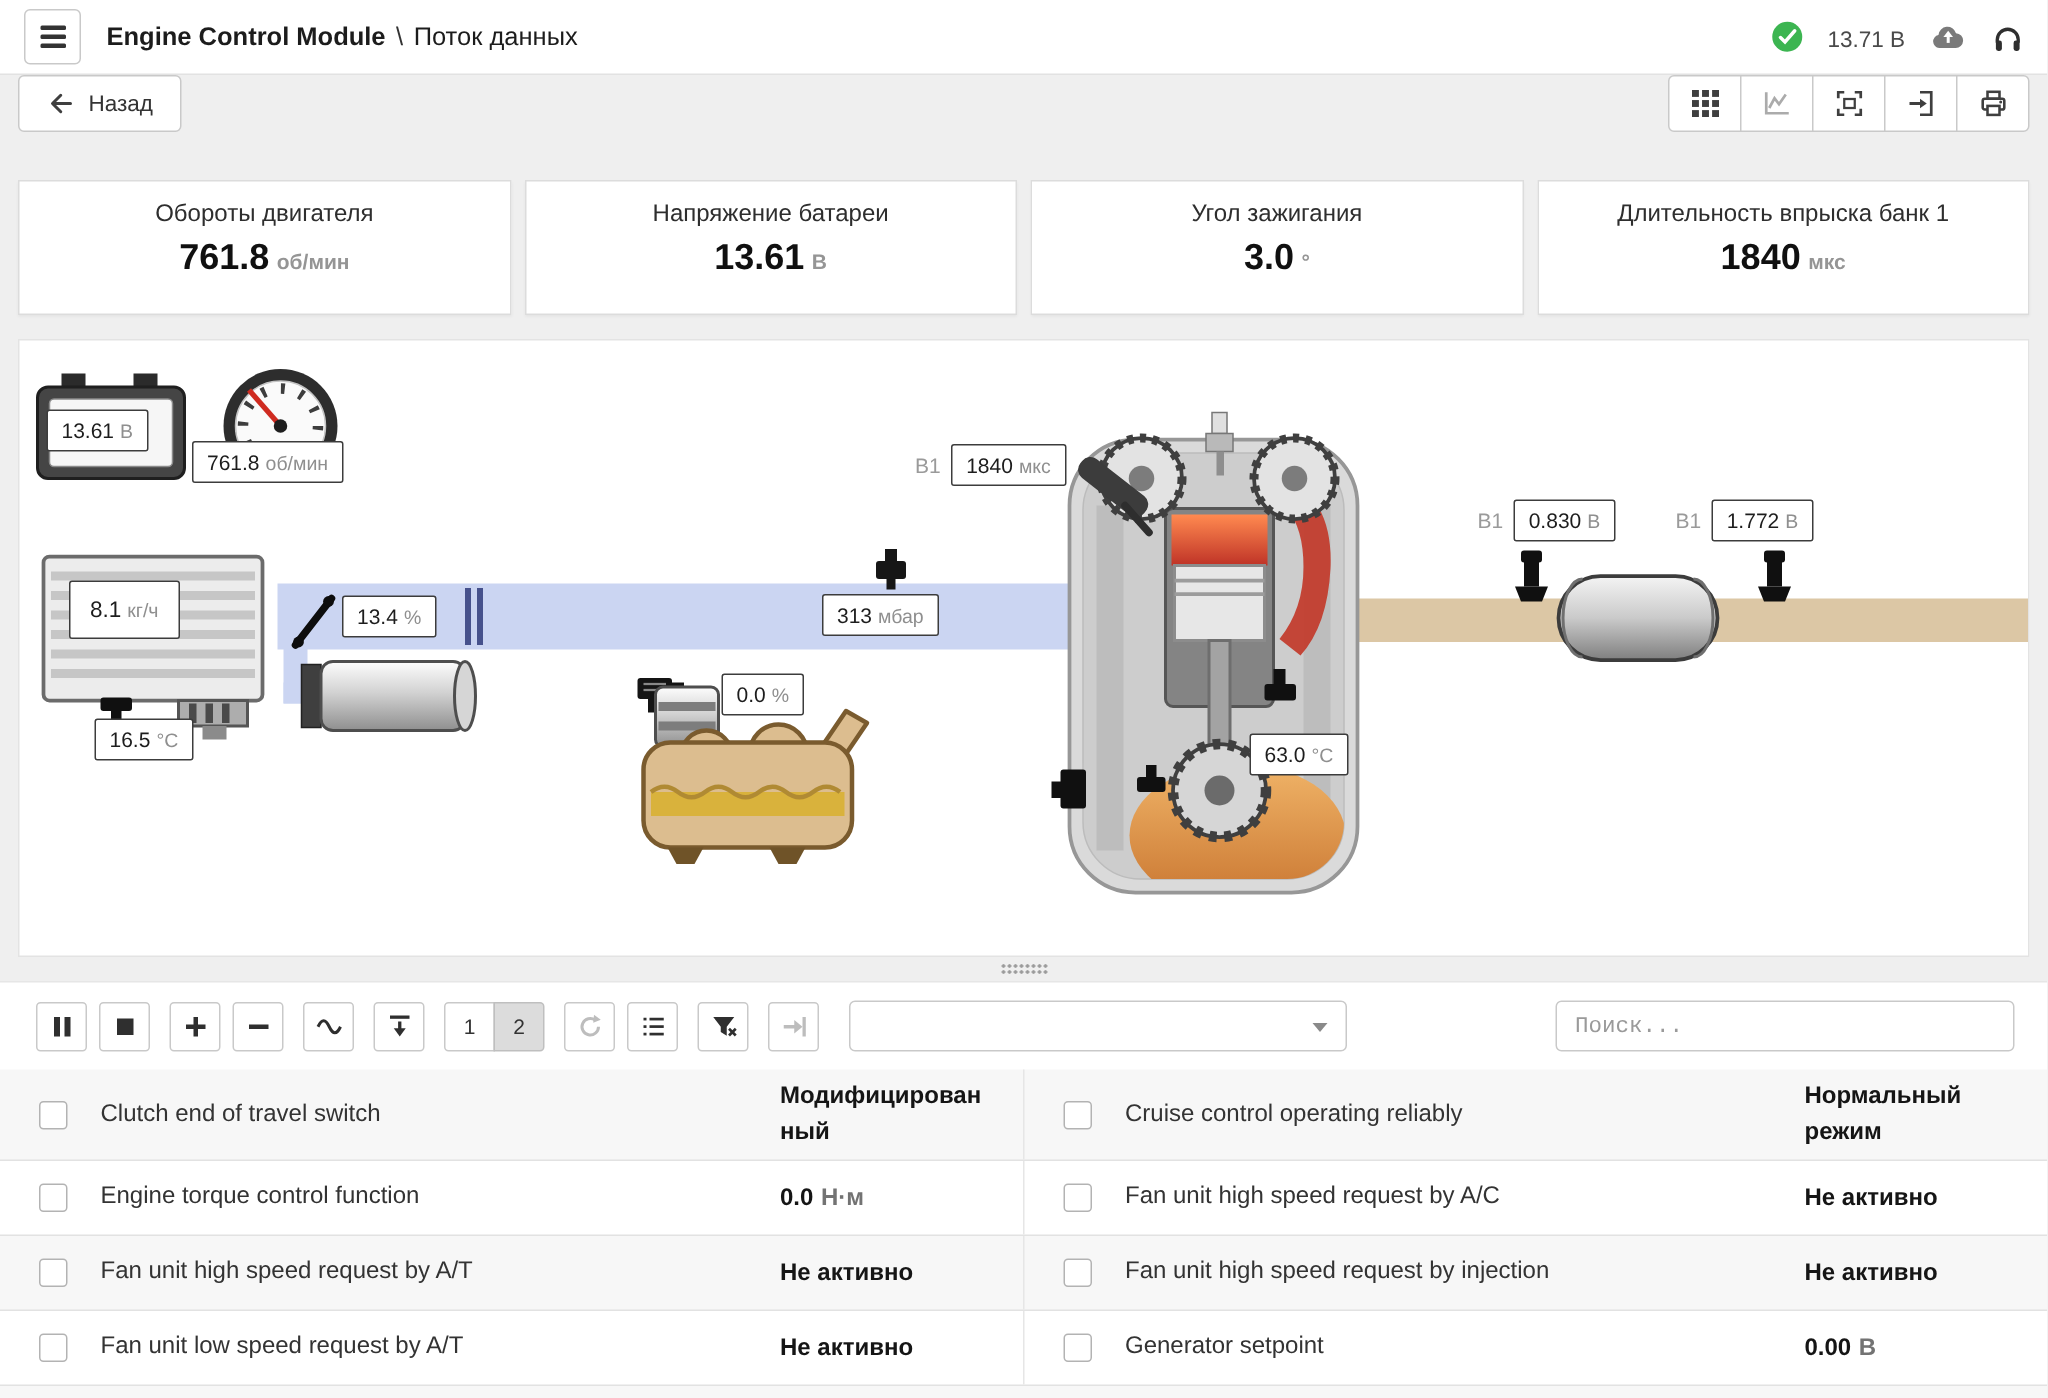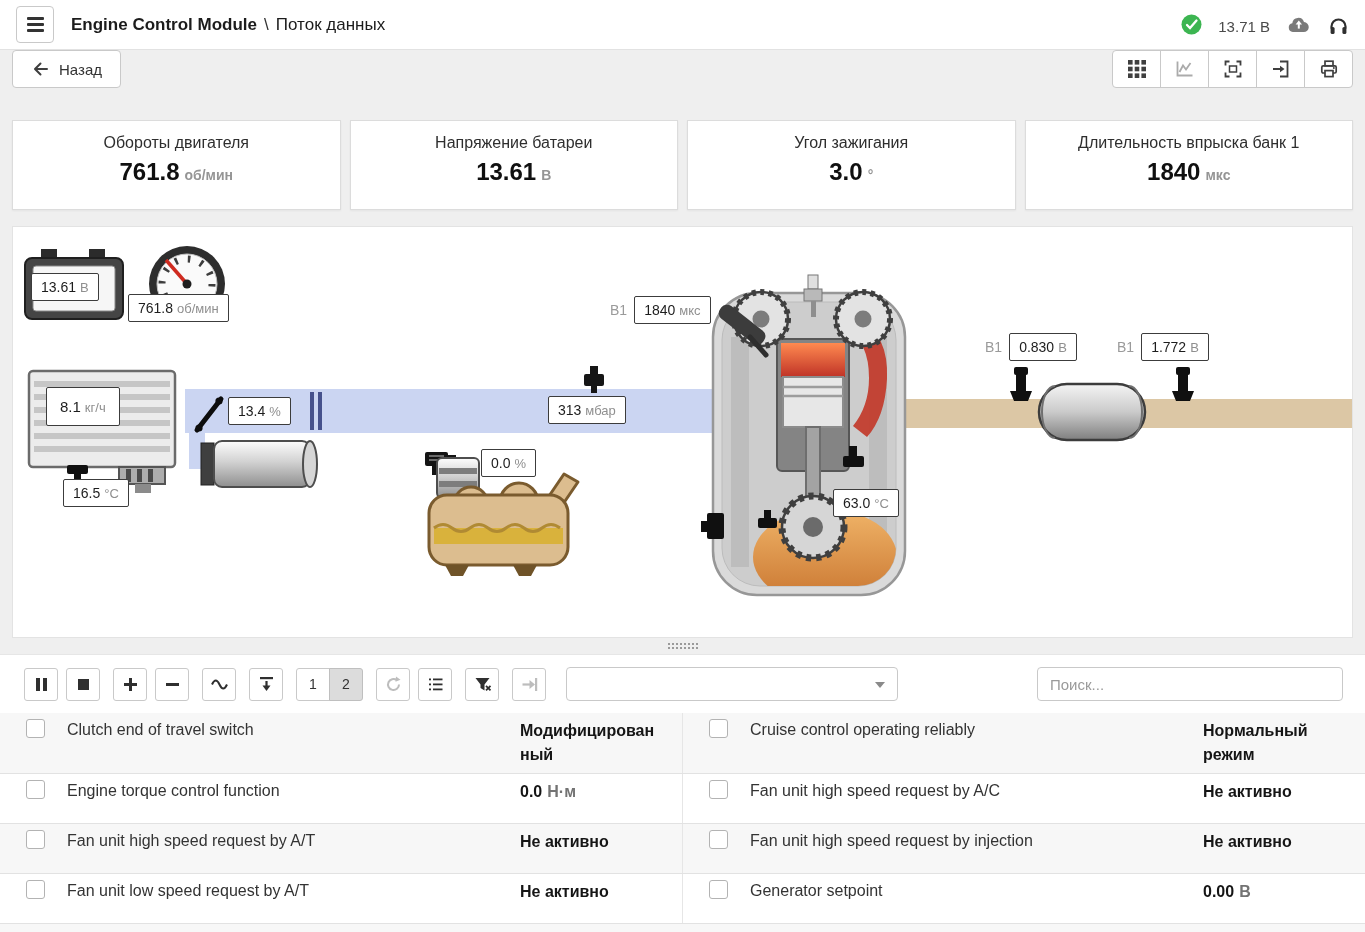--- a/index.html
+++ b/index.html
@@ -50,27 +50,27 @@
 
   
   .bottom{background:#fff;height:282px;border-top:1px solid #e6e6e6;overflow:hidden}
   .stoolbar{display:flex;align-items:center;padding:12px 22px 12px 24px}
   .tbtn{width:34px;height:33px;background:#fff;border:1px solid #c9c9c9;border-radius:3px;display:flex;align-items:center;justify-content:center;margin-right:8px;cursor:pointer;font-size:14px;color:#333;font-family:inherit}
   .sp{margin-left:5px}
   .pg1{margin-right:0;border-radius:3px 0 0 3px}
   .pg2{margin-left:-1px;border-radius:0 3px 3px 0;background:#dcdcdc;border-color:#bfbfbf}
   .gsel{width:332px;height:34px;background:#fff;border:1px solid #c9c9c9;border-radius:4px;margin-left:12px;position:relative;cursor:pointer}
   .gsel .caret{position:absolute;right:12px;top:14px;width:0;height:0;border-left:5px solid transparent;border-right:5px solid transparent;border-top:6px solid #8a8a8a}
-  .search{margin-left:auto;width:306px;height:34px;border:1px solid #c9c9c9;border-radius:4px;padding:12px 12px;font-size:15px;font-family:Liberation Sans, sans-serif;color:#333;background:#fff}
+  .search{margin-left:auto;width:306px;height:34px;border:1px solid #c9c9c9;border-radius:4px;padding:12px 12px;font-size:15px;font-family:Liberation Mono, monospace;color:#333;background:#fff}
   .search::placeholder{color:#9a9a9a}
 
   
   .trow{display:flex;border-bottom:1px solid #e2e2e2}
   .table .trow:nth-child(odd){background:#f7f7f7}
-  .half{flex:1;display:flex;align-items:flex-start;min-height:49px;padding:6px 20px 6px 26px}
+  .half{flex:1;display:flex;align-items:center;min-height:49px;padding:6px 20px 6px 26px}
   .half.r{border-left:1px solid #e6e6e6}
   .cb{width:19px;height:19px;background:#fff;border:1px solid #b3b3b3;border-radius:3px;margin-right:22px;flex-shrink:0;cursor:pointer}
   .pname{flex:1;font-size:16px;color:#333;padding-right:10px;line-height:1.4}
   .pval{width:142px;flex-shrink:0;font-size:16px;font-weight:700;color:#151515;overflow-wrap:anywhere;line-height:1.5}
   .punit{color:#737373;margin-left:5px;font-weight:700}
   .partial{height:16px}
 </style>
 </head>
 <body>
 

